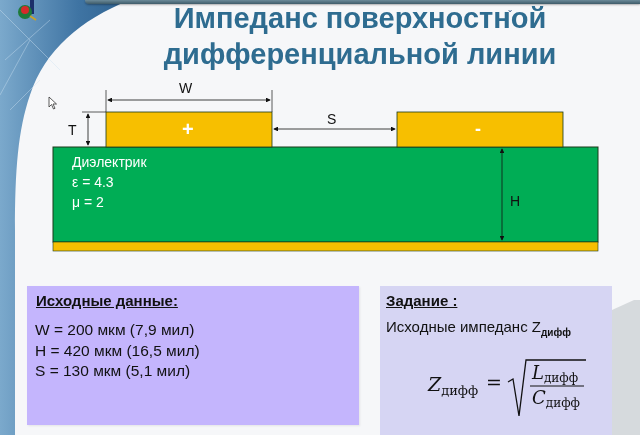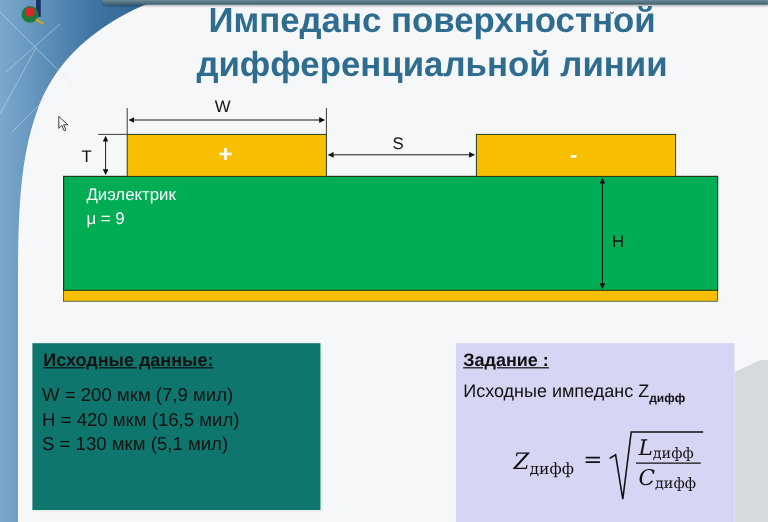--- a/index.html
+++ b/index.html
@@ -33,22 +33,22 @@
 
   .diagram { position: absolute; left: 0; top: 0; width: 640px; height: 270px; }
 
   .dlabel { position: absolute; font-size: 14px; color: #111; }
   .diel-text {
     position: absolute; left: 60px; top: 152px; color: #ffffff;
     font-size: 14px; line-height: 20px; margin-left: 12px;
   }
 
   .panel-left {
-    position: absolute; left: 27px; top: 286px; width: 240px; height: 139px;
-    background: #0f766e;
+    position: absolute; left: 27px; top: 286px; width: 332px; height: 139px;
+    background: #c4b5fd;
     box-shadow: 1px 1px 2px rgba(0,0,0,0.08);
   }
   .panel-right {
     position: absolute; left: 380px; top: 286px; width: 232px; height: 158px;
     background: #d6d5f3;
   }
   .panel-shadow {
     position: absolute; left: 612px; top: 300px; width: 28px; height: 135px;
   }
   .panel-heading {
@@ -132,21 +132,22 @@
 
 <div class="dlabel" style="left:179px;top:80px;">W</div>
 <div class="dlabel" style="left:68px;top:122px;">T</div>
 <div class="dlabel" style="left:327px;top:111px;">S</div>
 <div class="dlabel" style="left:510px;top:193px;">H</div>
 <div class="dlabel" style="left:182px;top:118px;color:#fff;font-size:20px;font-weight:bold;">+</div>
 <div class="dlabel" style="left:475px;top:119px;color:#fff;font-size:18px;font-weight:bold;">-</div>
 
 <div class="diel-text">
   <div>Диэлектрик</div>
-  <div>μ = 9</div>
+  <div>ε = 4.3</div>
+  <div>μ = 2</div>
 </div>
 
 <div class="panel-left">
   <div class="panel-heading">Исходные данные:</div>
   <ul class="param-list">
     <li>W = 200 мкм (7,9 мил)</li>
     <li>H = 420 мкм (16,5 мил)</li>
     <li>S = 130 мкм (5,1 мил)</li>
   </ul>
 </div>

